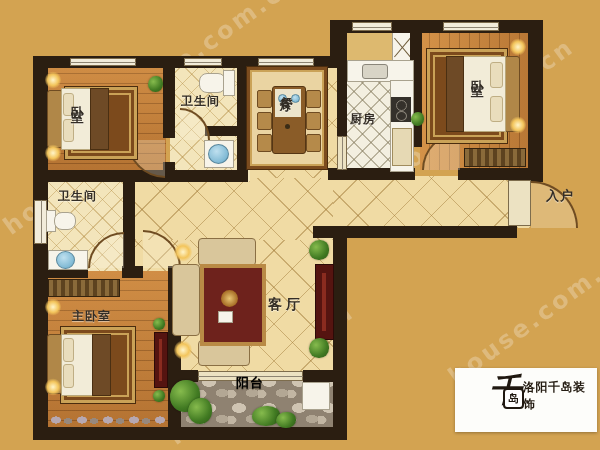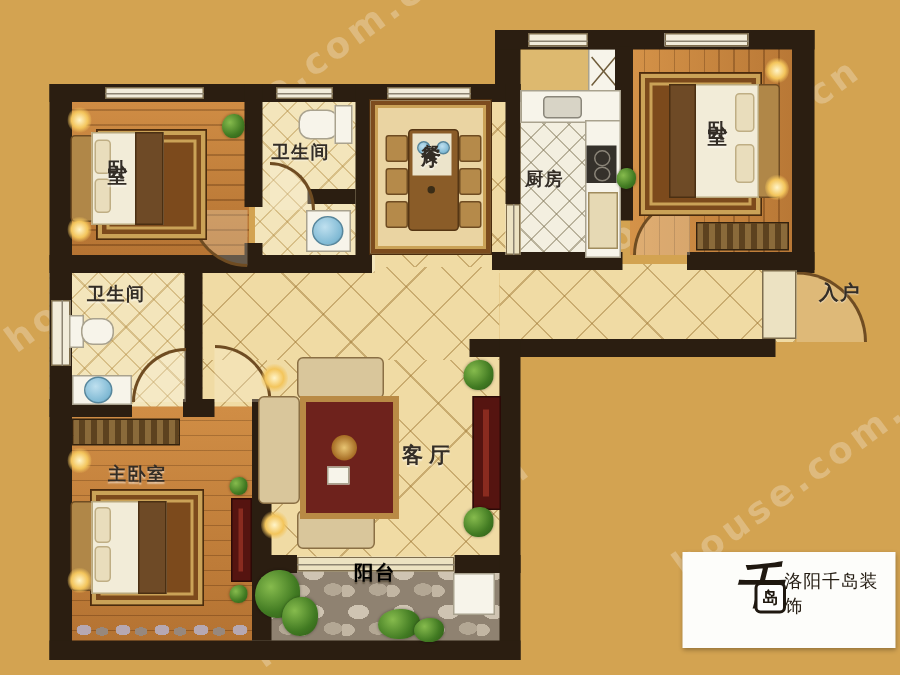--- a/index.html
+++ b/index.html
@@ -69,21 +69,21 @@
   .wm{position:absolute;color:rgba(255,255,255,.26);font-size:24px;font-weight:bold;
       letter-spacing:3px;transform:rotate(-36deg);white-space:nowrap;}
   
   .logo{position:absolute;left:455px;top:368px;width:142px;height:64px;background:#fdfdfa;
         box-shadow:0 1px 3px rgba(0,0,0,.3);}
   .logo .mark{position:absolute;left:34px;top:6px;width:32px;height:50px;color:#1f1810;}
   .logo .mk-main{position:absolute;left:0;top:0;font-family:"DejaVu Serif",serif;
         font-size:32px;font-weight:bold;font-style:italic;line-height:1;}
   .logo .mk-box{position:absolute;left:14px;top:14px;width:17px;height:17px;border:2px solid #1f1810;
         border-radius:4px;font-size:11px;font-weight:bold;line-height:17px;text-align:center;background:#fff;}
-  .logo .ttl{position:absolute;left:68px;top:11px;font-size:12px;font-weight:normal;color:#241c12;letter-spacing:0.5px;}
+  .logo .ttl{position:absolute;left:68px;top:11px;font-size:12px;font-weight:bold;color:#241c12;letter-spacing:0.5px;}
   .logo .sub{position:absolute;left:68px;top:34px;font-size:8px;font-weight:bold;color:#3c362e;letter-spacing:0.5px;}
 </style>
 </head>
 <body>
 
 <div class="stage">
 
   <div class="wm" style="left:-15px;top:150px">house.com.cn</div>
   <div class="wm" style="left:95px;top:30px">house.com.cn</div>
   <div class="wm" style="left:370px;top:95px">house.com.cn</div>

